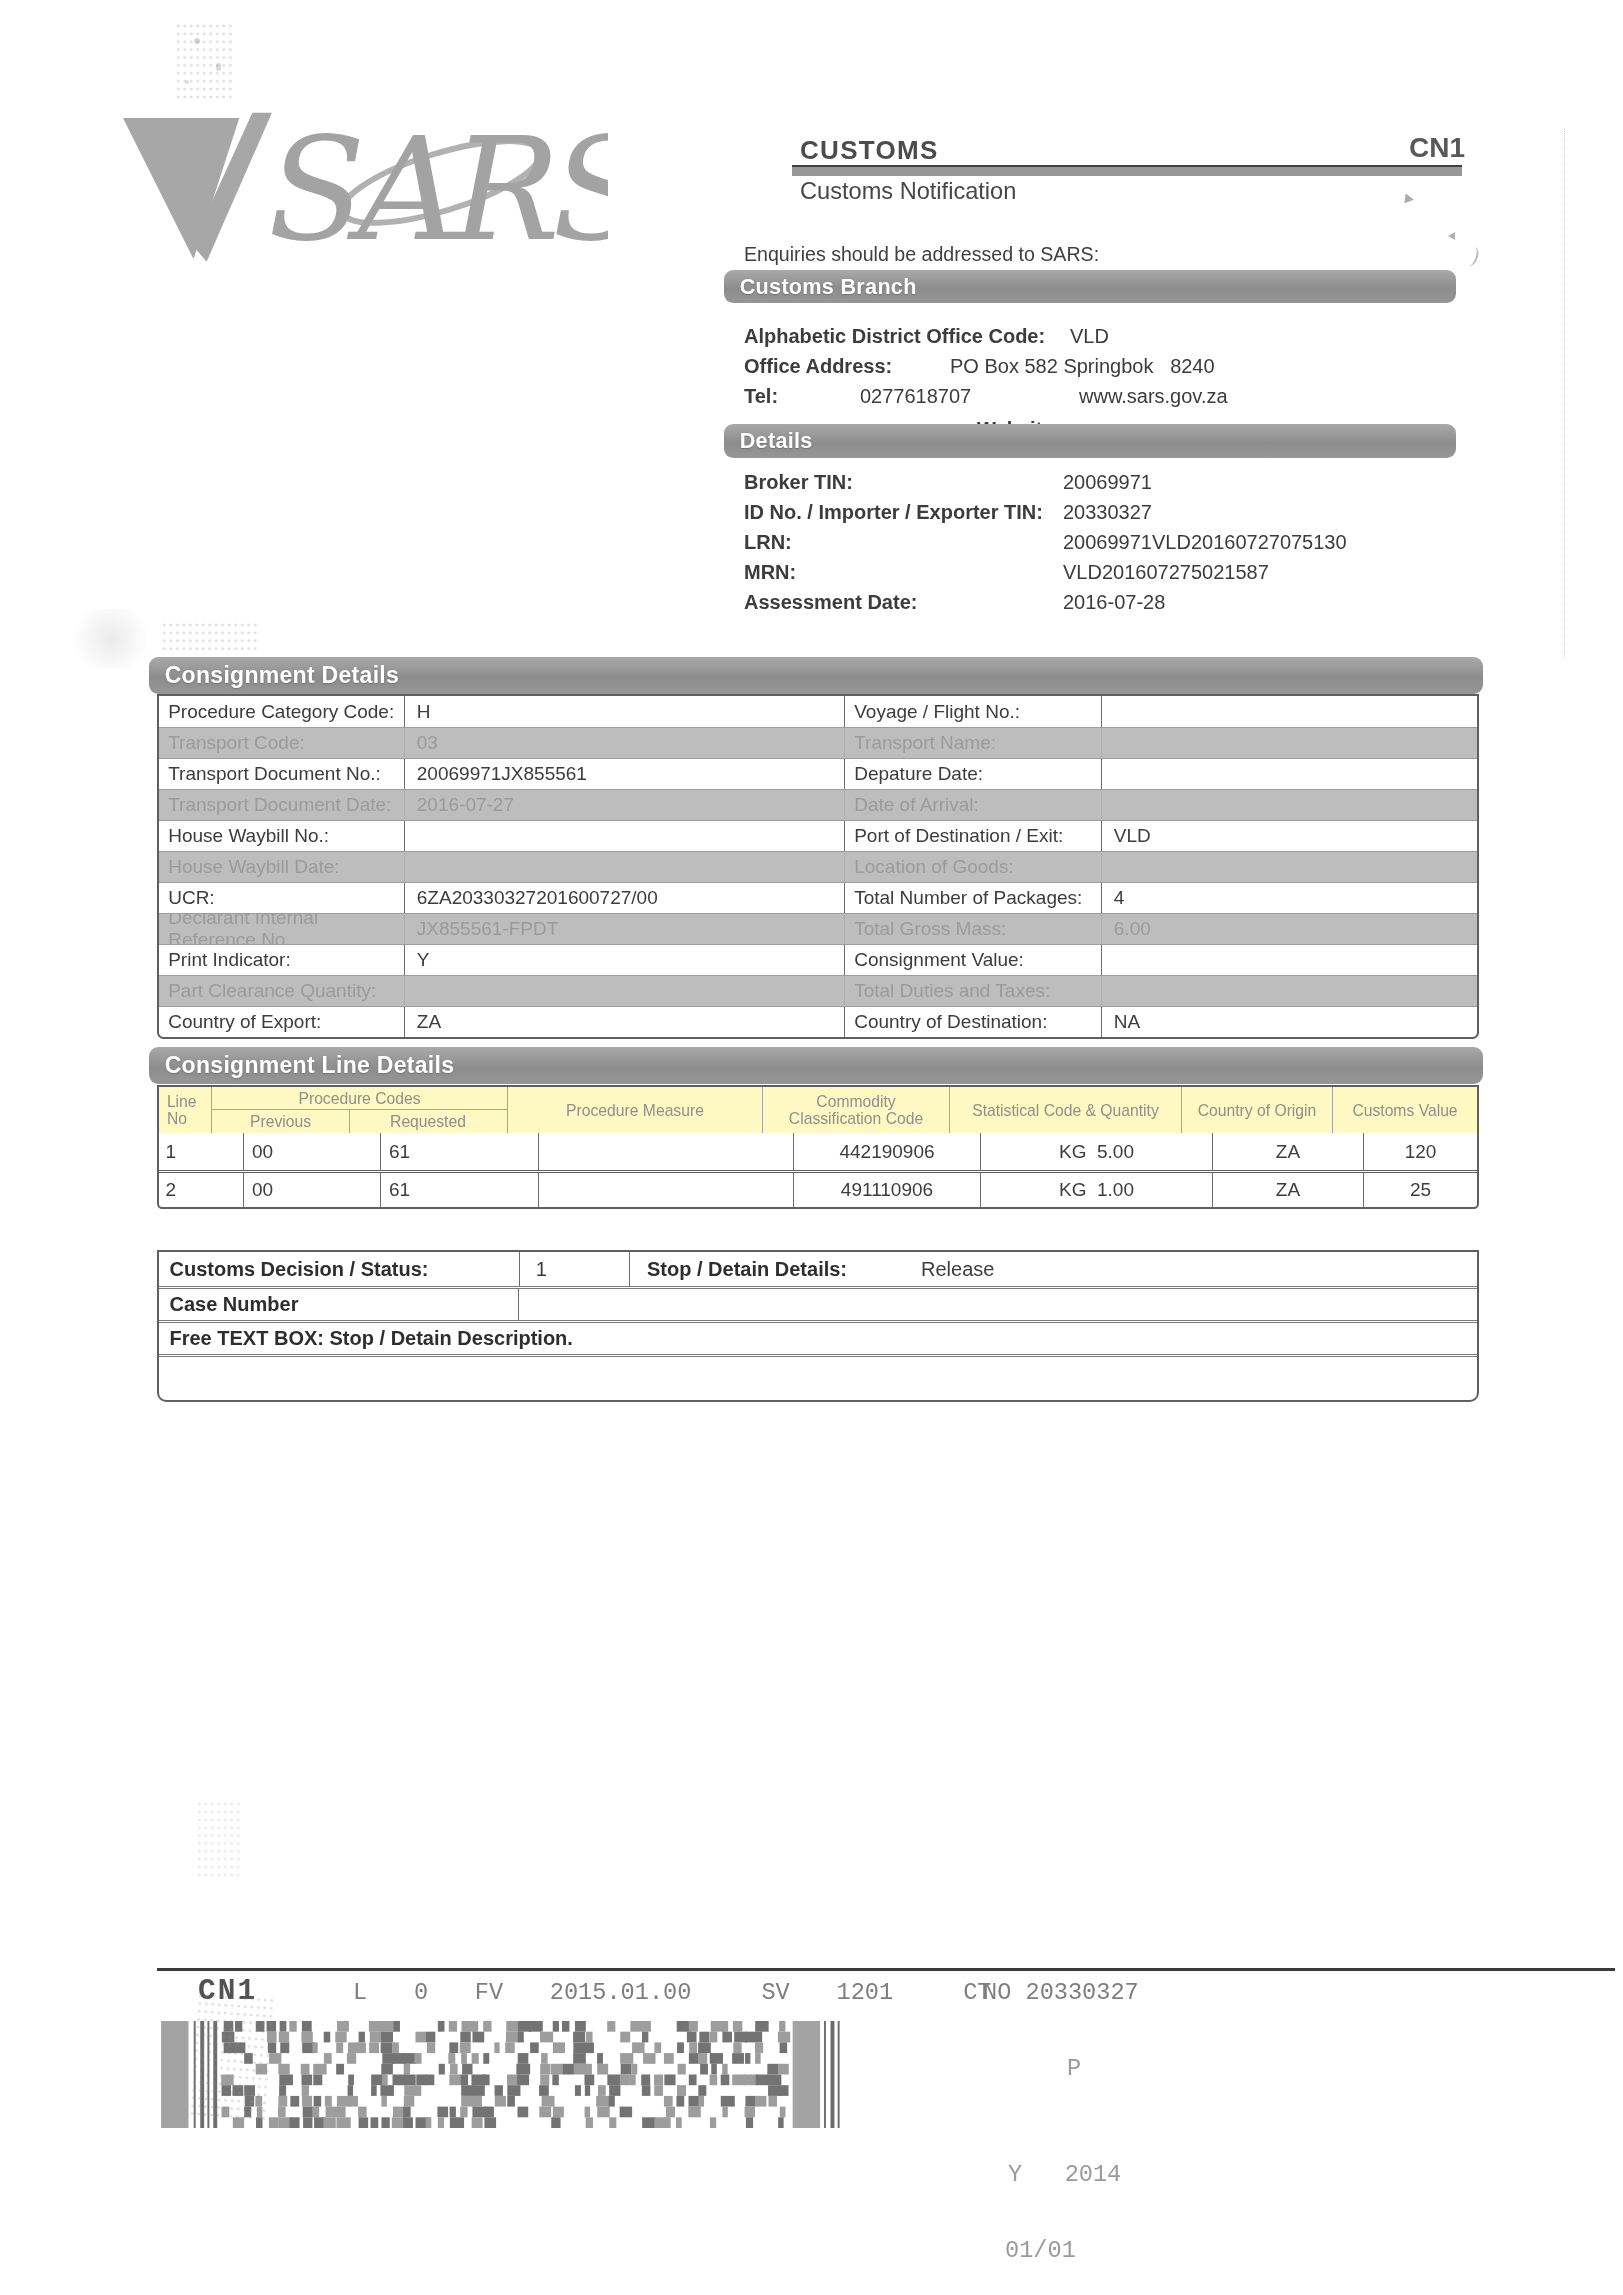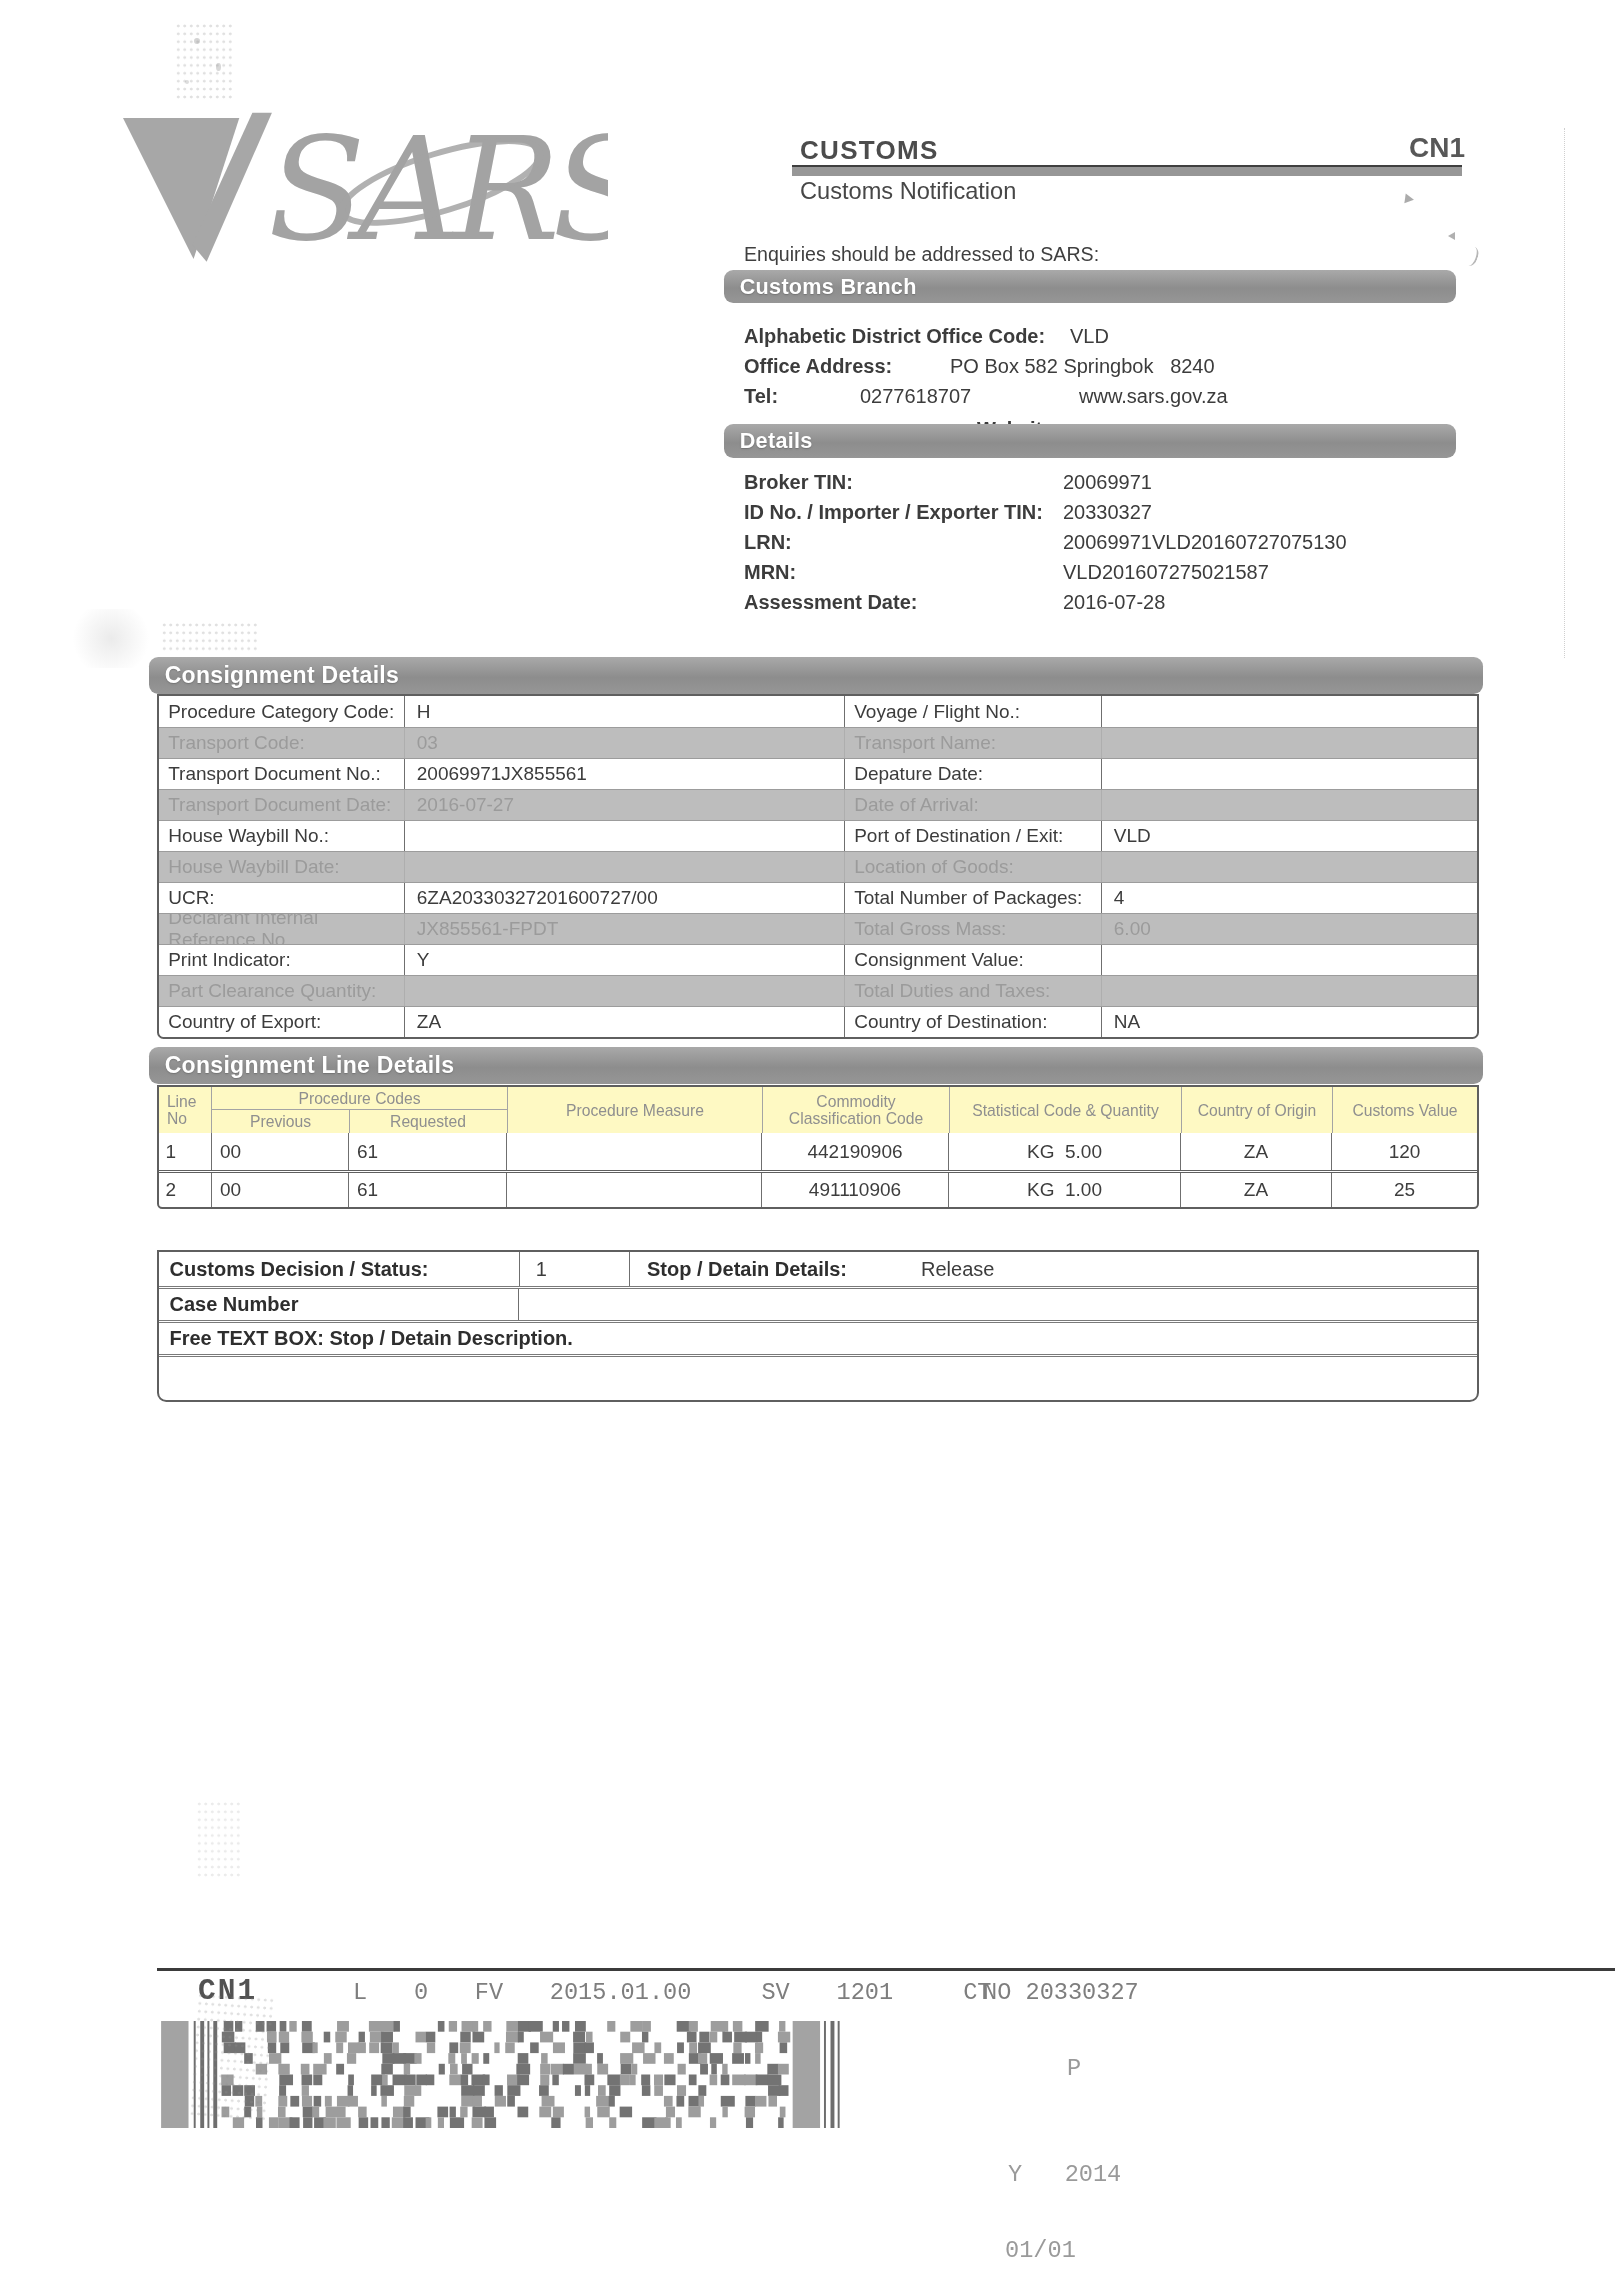--- a/index.html
+++ b/index.html
@@ -44,21 +44,21 @@
   .lh-measure{width:255px;border-left:1.3px solid #a4a4a4;}
   .lh-comm{width:187px;border-left:1.3px solid #a4a4a4;padding:0 9.2px;}
   .lh-stat{width:232px;border-left:1.3px solid #a4a4a4;}
   .lh-orig{width:151px;border-left:1.3px solid #a4a4a4;}
   .lh-val{flex:1;border-left:1.3px solid #a4a4a4;}
   .lrow{display:flex;height:37px;box-sizing:border-box;align-items:center;font-size:19px;color:#3d3d3d;}
   .lrow + .lrow{border-top:3.3px double #5f5f5f;}
   .lc{height:100%;box-sizing:border-box;display:flex;align-items:center;}
   .lc-ctr{justify-content:center;}
   .lc-n{width:52px;padding-left:6.5px;}
-  .lc-p{width:295px;}
+  .lc-p{width:295px;margin-left:32px;}
   .lc-p .half1{width:137px;padding-left:7.9px;border-left:1.3px solid #6f6f6f;height:100%;display:flex;align-items:center;box-sizing:border-box;}
   .lc-p .half2{width:157px;padding-left:7.9px;border-left:1.3px solid #6f6f6f;height:100%;display:flex;align-items:center;box-sizing:border-box;}
   .lc-m{width:255px;border-left:1.3px solid #6f6f6f;}
   .lc-c{width:187px;border-left:1.3px solid #6f6f6f;}
   .lc-s{width:232px;border-left:1.3px solid #6f6f6f;}
   .lc-o{width:151px;border-left:1.3px solid #6f6f6f;}
   .lc-v{flex:1;border-left:1.3px solid #6f6f6f;}
 
   
   .stab{border:2px solid #5f5f5f;border-radius:0 0 9.2px 9.2px;overflow:hidden;background:#fff;}

